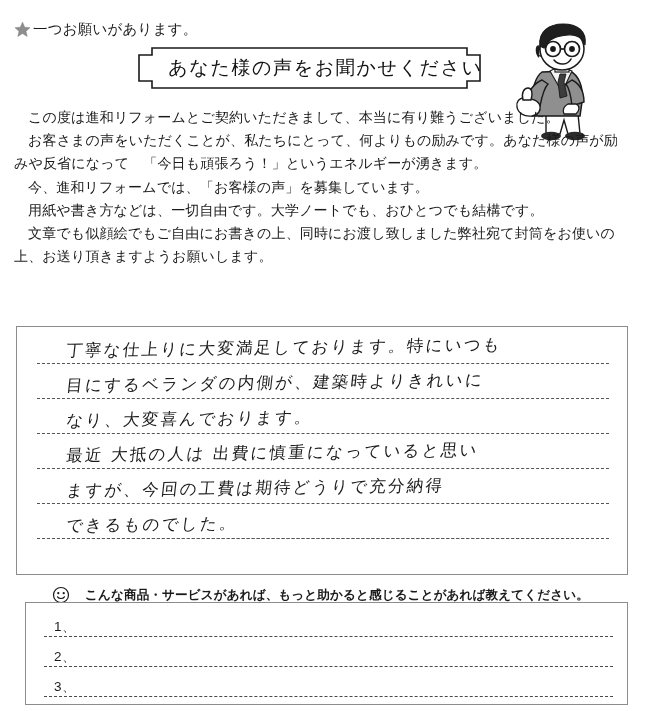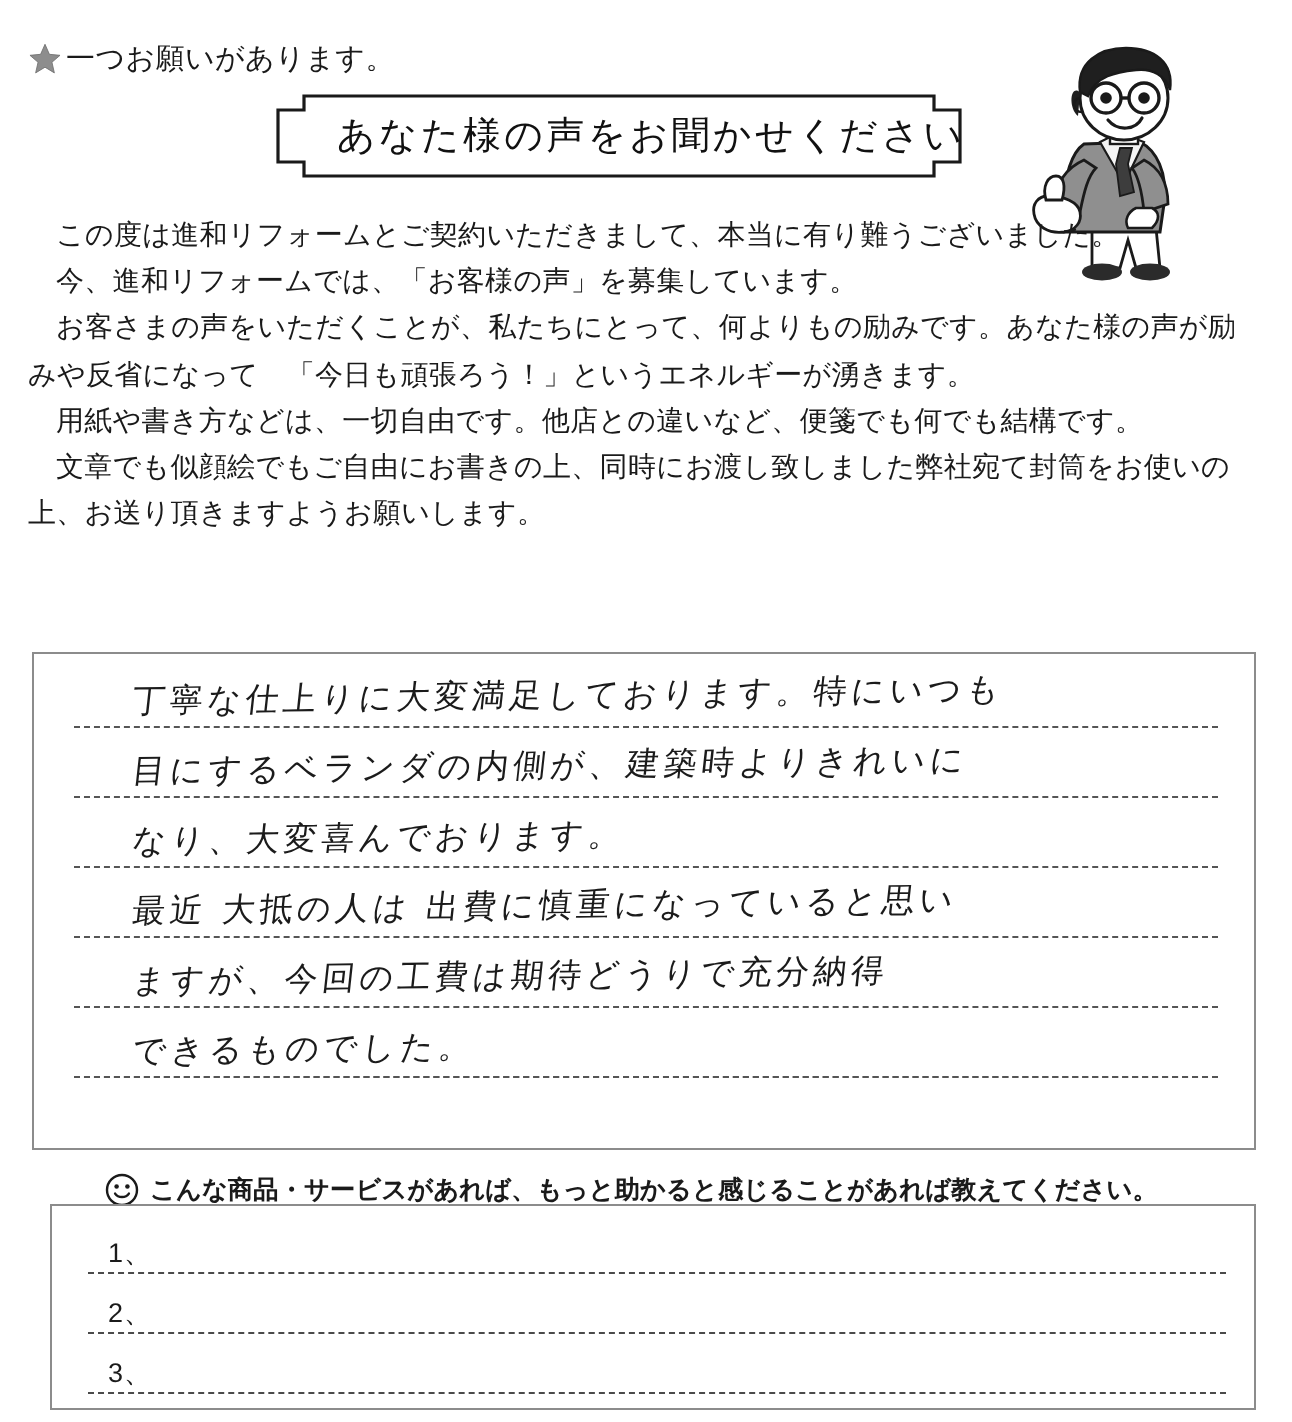--- a/index.html
+++ b/index.html
@@ -118,21 +118,21 @@
     transform-origin: left bottom;
   }
 
   
   .bottom-head {
     position: absolute;
     left: 52px;
     top: 586px;
     display: flex;
     align-items: center;
-    gap: 5px;
+    gap: 15px;
     font-size: 12.6px;
     font-weight: bold;
     letter-spacing: 0.1px;
     white-space: nowrap;
   }
   .smiley-icon {
     width: 18px;
     height: 18px;
     flex: none;
     display: inline-block;
@@ -218,23 +218,23 @@
     <circle cx="72" cy="27" r="2.9" fill="#1a1a1a"></circle>
 
     <path d="M54 38 C59 44 68 43 71 37" fill="none" stroke="#1a1a1a" stroke-width="1.6" stroke-linecap="round"></path>
 
     <path d="M40 27 C36 27 36 34 41 34" fill="none" stroke="#1a1a1a" stroke-width="1.3"></path>
   </svg>
 </div>
 
 <div class="body-copy">
   <p class="para">この度は進和リフォームとご契約いただきまして、本当に有り難うございました。</p>
+  <p class="para">お客さまの声をいただくことが、私たちにとって、何よりもの励みです。あなた様の声が励みや反省になって　「今日も頑張ろう！」というエネルギーが湧きます。</p>
   <p class="para">今、進和リフォームでは、「お客様の声」を募集しています。</p>
-  <p class="para">お客さまの声をいただくことが、私たちにとって、何よりもの励みです。あなた様の声が励みや反省になって　「今日も頑張ろう！」というエネルギーが湧きます。</p>
-  <p class="para">用紙や書き方などは、一切自由です。他店との違いなど、便箋でも何でも結構です。</p>
+  <p class="para">用紙や書き方などは、一切自由です。大学ノートでも、おひとつでも結構です。</p>
   <p class="para">文章でも似顔絵でもご自由にお書きの上、同時にお渡し致しました弊社宛て封筒をお使いの上、お送り頂きますようお願いします。</p>
 </div>
 
 <div class="hand-box">
   <div class="rule" style="top:36px;"></div>
   <div class="rule" style="top:71px;"></div>
   <div class="rule" style="top:106px;"></div>
   <div class="rule" style="top:141px;"></div>
   <div class="rule" style="top:176px;"></div>
   <div class="rule" style="top:211px;"></div>

